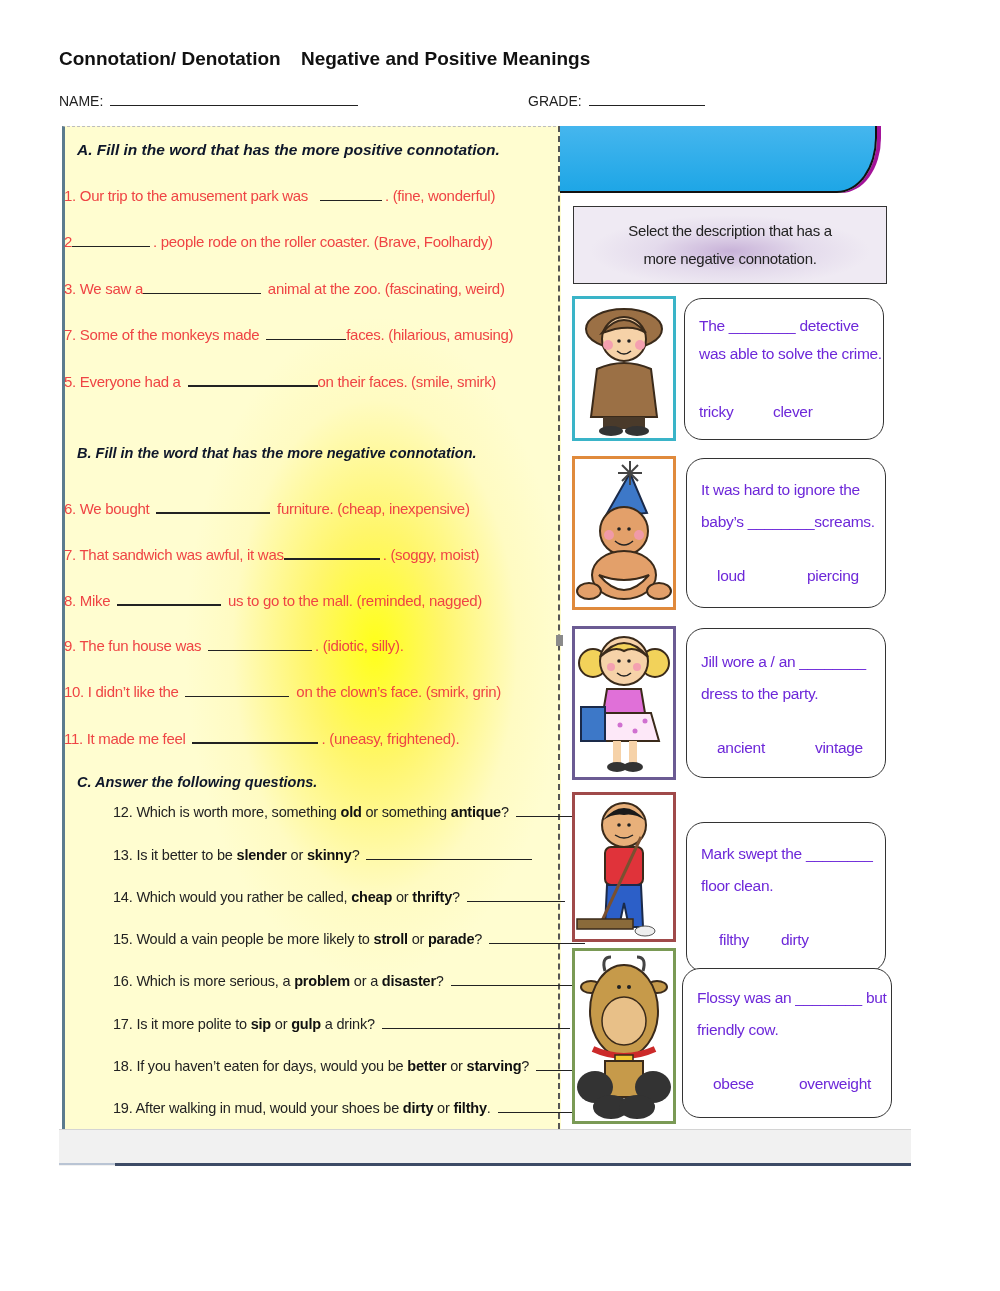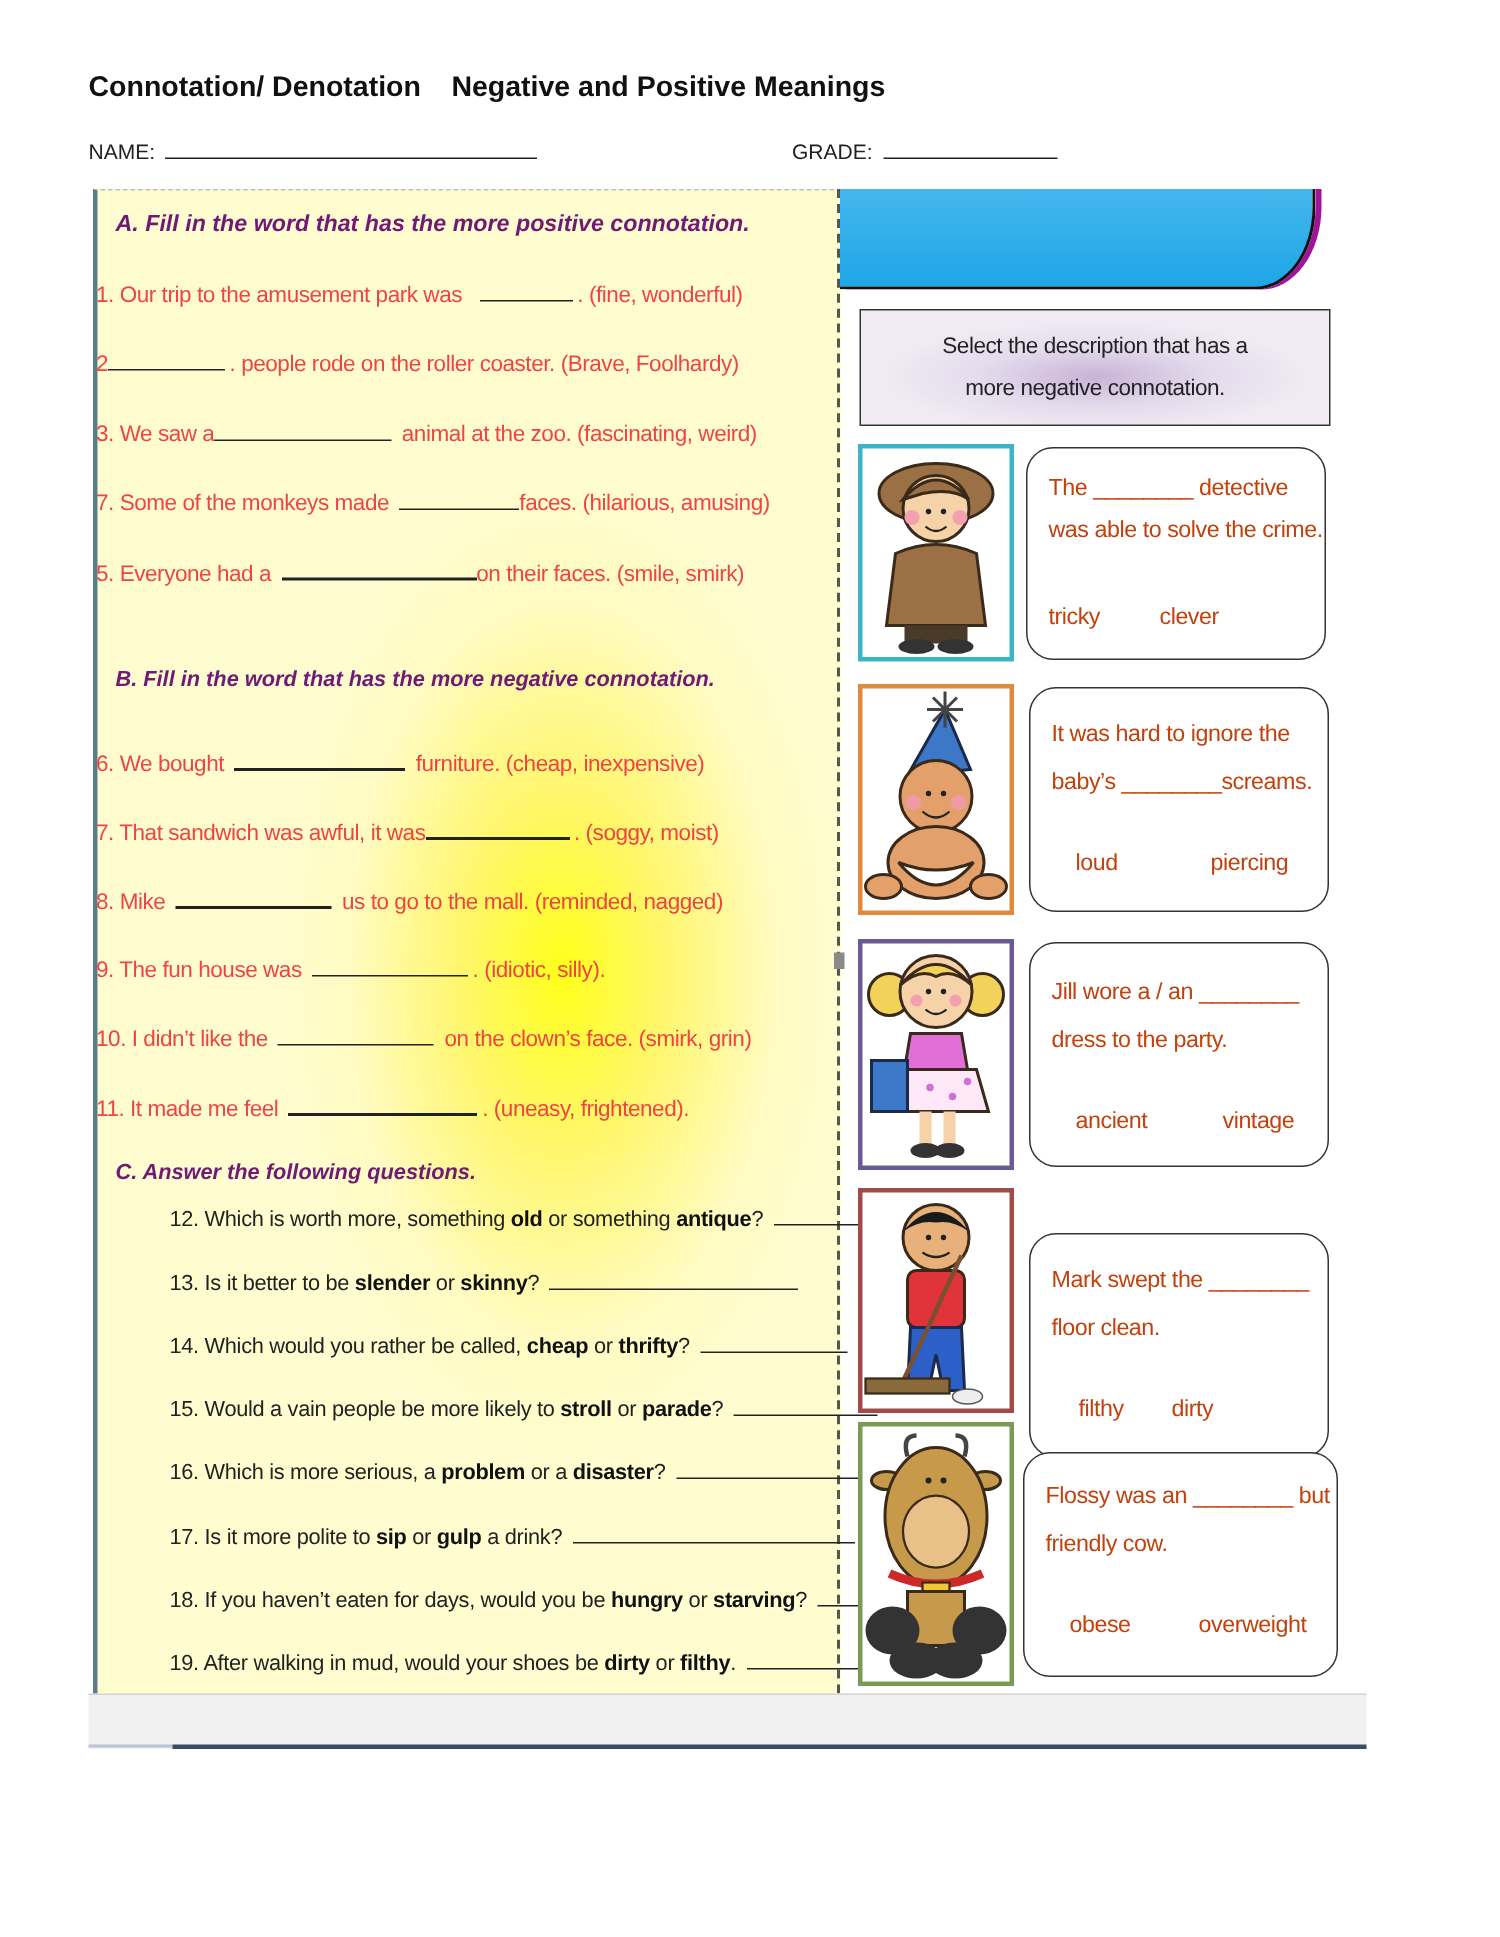--- a/index.html
+++ b/index.html
@@ -11,39 +11,39 @@
   .title span + span { margin-left: 15px; }
   .namerow { top: 91px; font-size: 14px; color: #222; white-space: nowrap; }
 
   
   .panel { left: 62px; top: 126px; width: 496px; height: 1003px;
            background: radial-gradient(ellipse 190px 330px at 310px 520px, #ffff1a 0%, #fff66a 35%, #fffbc2 75%, #fffdd0 100%);
            border-left: 3px solid #5b7b8e; border-top: 1px dashed #bdbdbd; }
   .panel-divider { left: 558px; top: 126px; width: 0; height: 1003px; border-left: 2px dashed #555; }
   .panel-handle { left: 556px; top: 635px; width: 7px; height: 11px; background: #8a8a8a; }
 
-  .sec-head { left: 77px; font-size: 15.5px; font-weight: bold; font-style: italic; white-space: nowrap; color: #701a75; }
+  .sec-head { left: 77px; font-size: 15.5px; font-weight: bold; font-style: italic; white-space: nowrap; color: #0f172a; }
   .q { left: 64px; font-size: 15px; white-space: nowrap; color: #ef4444; letter-spacing: -0.3px; }
   .qc { left: 77px; font-size: 14.5px; white-space: nowrap; color: #222; letter-spacing: -0.2px; margin-left: 36px; }
   .qc b { font-weight: bold; color: #111; }
   .blank { display: inline-block; border-bottom: 1.5px solid #222; height: 14px; vertical-align: baseline; margin: 0 3px; }
   .blank.thick { border-bottom-width: 2px; }
 
   
   .banner { left: 560px; top: 126px; width: 315px; height: 65px; background: linear-gradient(#45b6ee, #1ea6e6);
             border-bottom: 2px solid #111; border-right: 2px solid #111; border-bottom-right-radius: 40px 55px;
             box-shadow: 4px 0 0 #a3139a; }
   .instr { left: 573px; top: 206px; width: 312px; height: 76px; border: 1.5px solid #333;
            background: radial-gradient(ellipse 140px 36px at 50% 58%, #c8b2d8 0%, #e4dbec 55%, #efeaf3 100%);
            display: flex; align-items: center; justify-content: center; text-align: center;
            font-size: 15px; line-height: 28px; color: #222; letter-spacing: -0.3px; }
 
   .pic { width: 104px; background: #fff; border: 3px solid; box-sizing: border-box; overflow: hidden; }
   .card { width: 200px; border: 1.5px solid #333; border-radius: 18px; background: #fff; box-sizing: border-box;
-          font-size: 15.5px; color: #c2410c; letter-spacing: -0.3px; }
+          font-size: 15.5px; color: #6d28d9; letter-spacing: -0.3px; }
   .card .line { position: absolute; left: 14px; white-space: nowrap; }
   .card .opt { position: absolute; white-space: nowrap; }
 
   .bottom-bar { left: 59px; top: 1129px; width: 852px; height: 36px; background: #f1f1f1; border-top: 1px solid #d4d4d4; }
   .bottom-line { left: 115px; top: 1163px; width: 796px; height: 3px; background: #3d4b66; }
   .bottom-line-l { left: 59px; top: 1163px; width: 56px; height: 2px; background: #b9c4d4; }
 </style>
 </head>
 <body>
 
@@ -135,21 +135,21 @@
 </div>
 <div class="abs qc" style="top:971px;">
   <span>16. Which is more serious, a </span><b>problem</b><span> or a </span><b>disaster</b><span>?</span>
   <span class="blank" style="width:142px;border-bottom-width:1px;"></span>
 </div>
 <div class="abs qc" style="top:1014px;">
   <span>17. Is it more polite to </span><b>sip</b><span> or </span><b>gulp</b><span> a drink?</span>
   <span class="blank" style="width:188px;border-bottom-width:1px;"></span>
 </div>
 <div class="abs qc" style="top:1056px;">
-  <span>18.  If you haven’t eaten for days, would you be </span><b>hungry</b><span> or </span><b>starving</b><span>?</span>
+  <span>18.  If you haven’t eaten for days, would you be </span><b>better</b><span> or </span><b>starving</b><span>?</span>
   <span class="blank" style="width:42px;border-bottom-width:1px;"></span>
 </div>
 <div class="abs qc" style="top:1098px;">
   <span>19. After walking in mud, would your shoes be </span><b>dirty</b><span> or </span><b>filthy</b><span>.</span>
   <span class="blank" style="width:80px;border-bottom-width:1px;"></span>
 </div>
 
 <div class="abs banner"></div>
 <div class="abs instr">
   <span style="width:240px;display:block;">Select the description that has a more negative connotation.</span>

